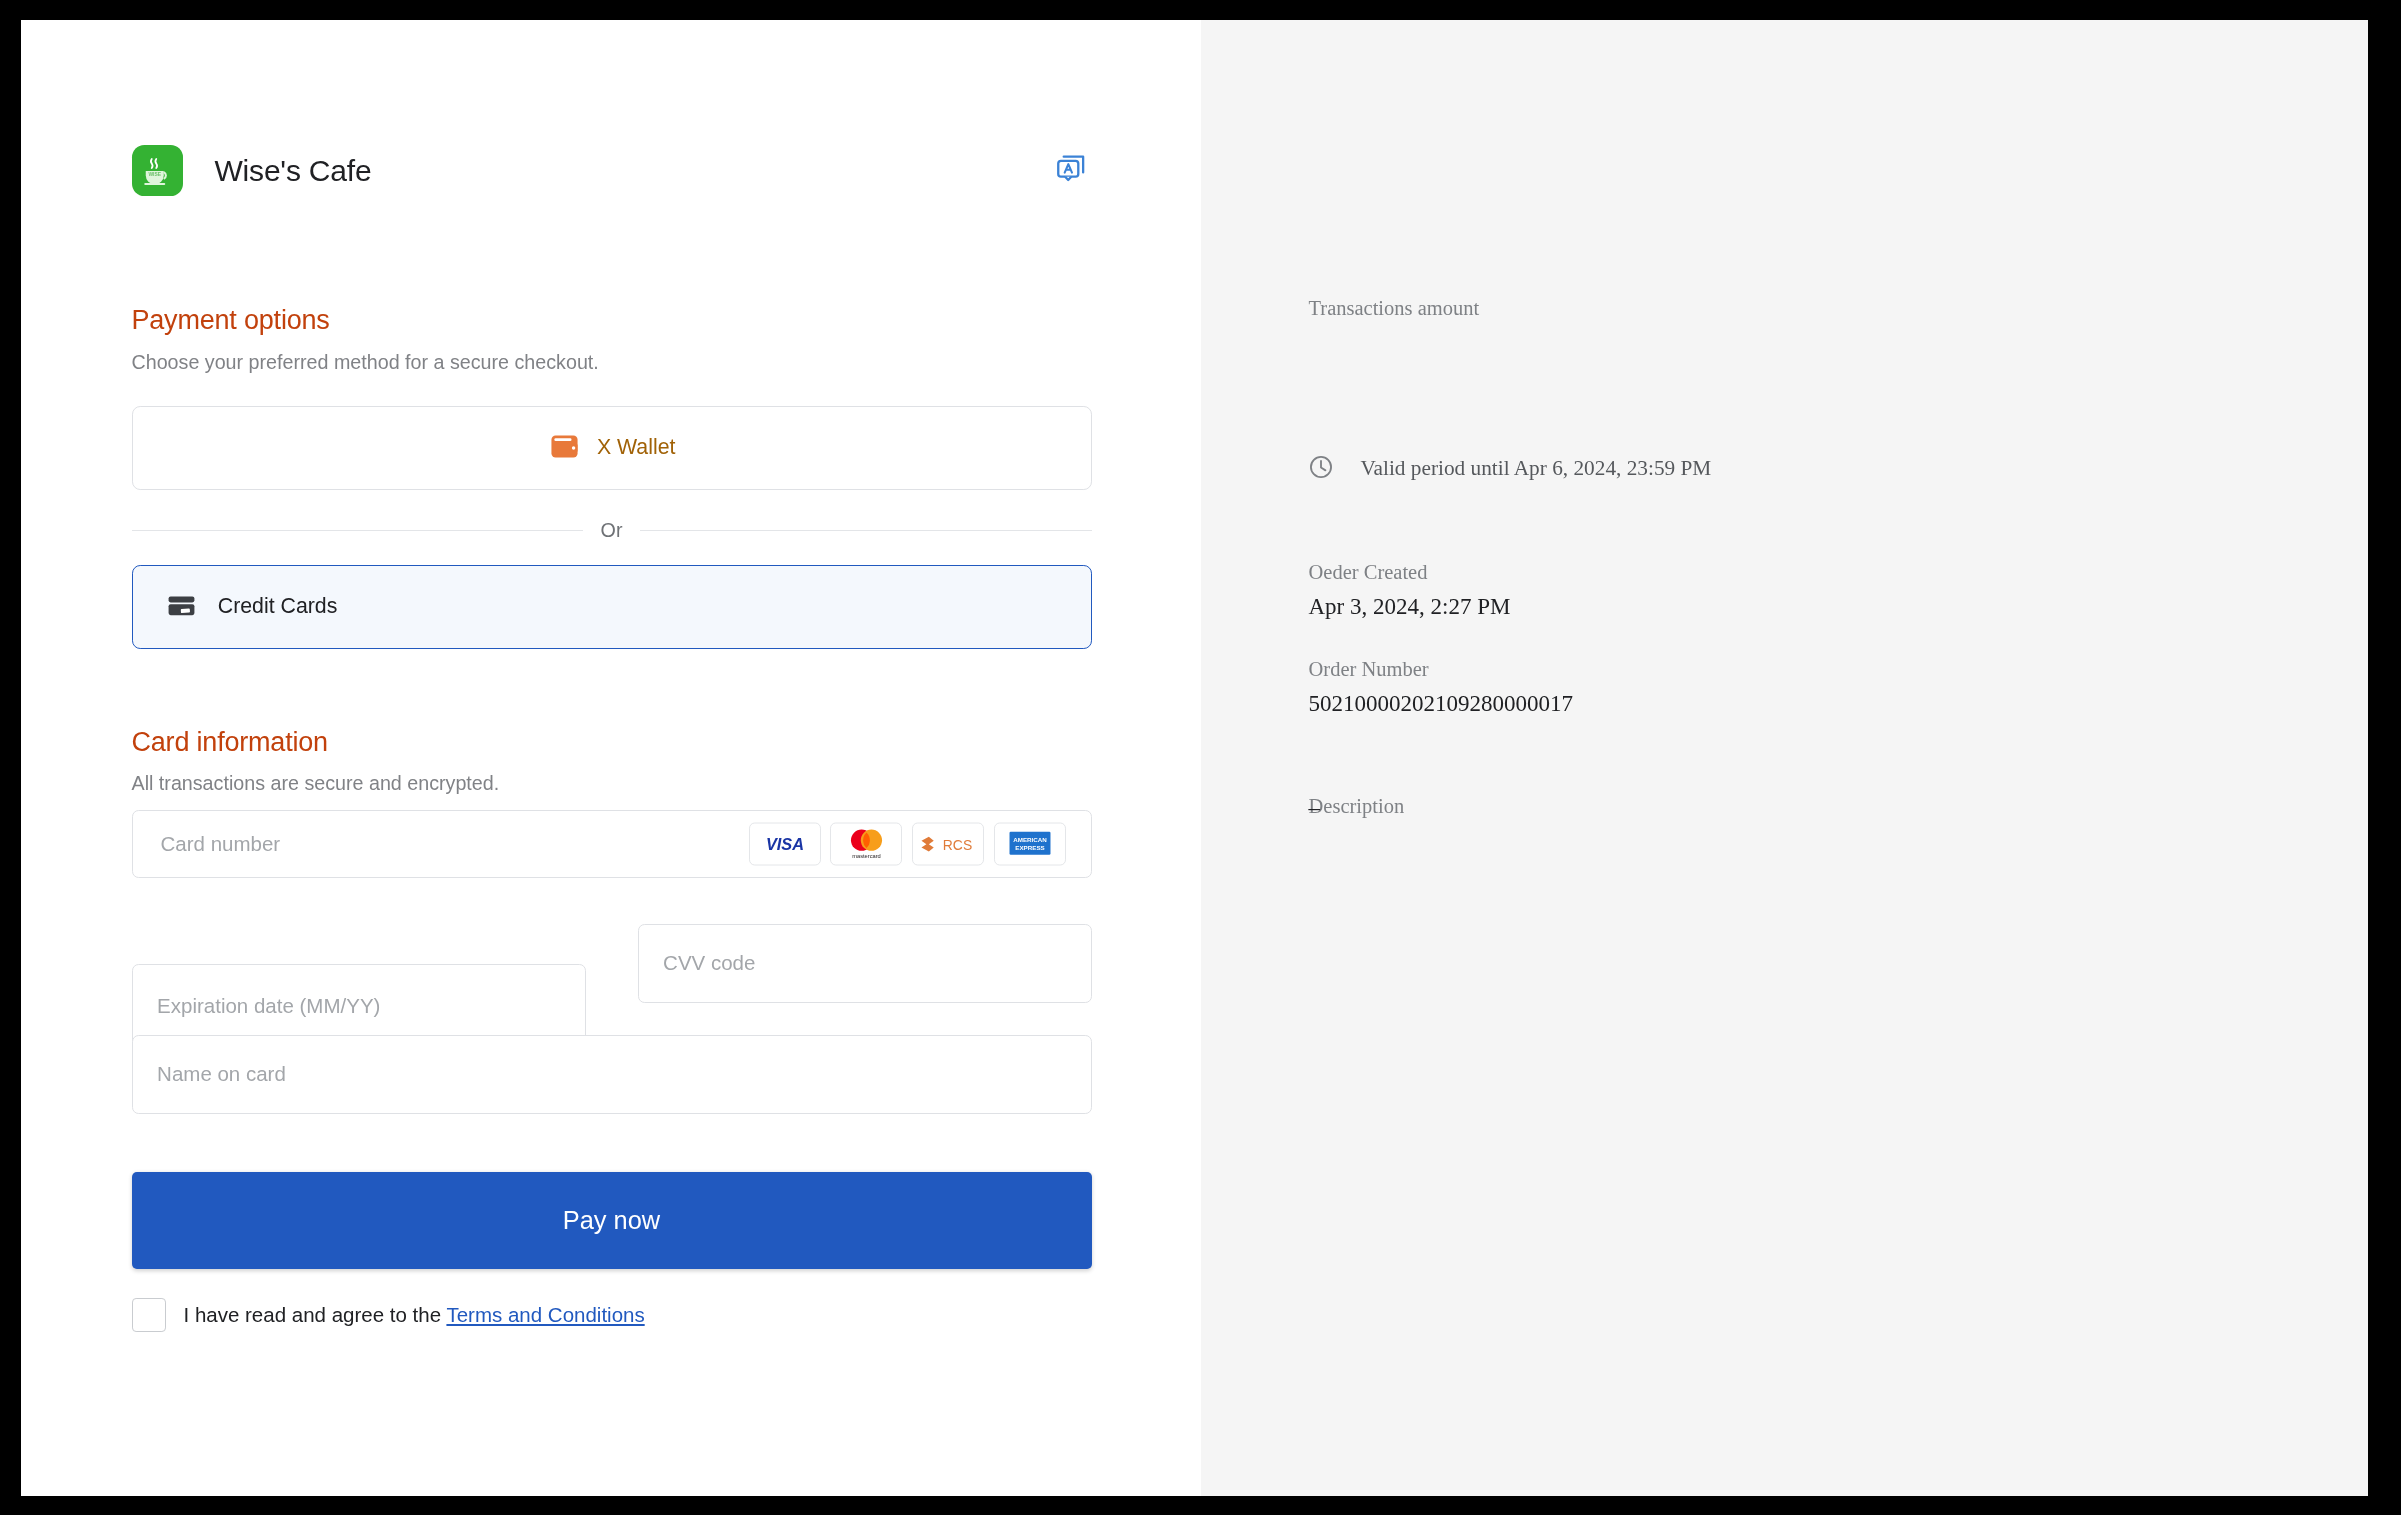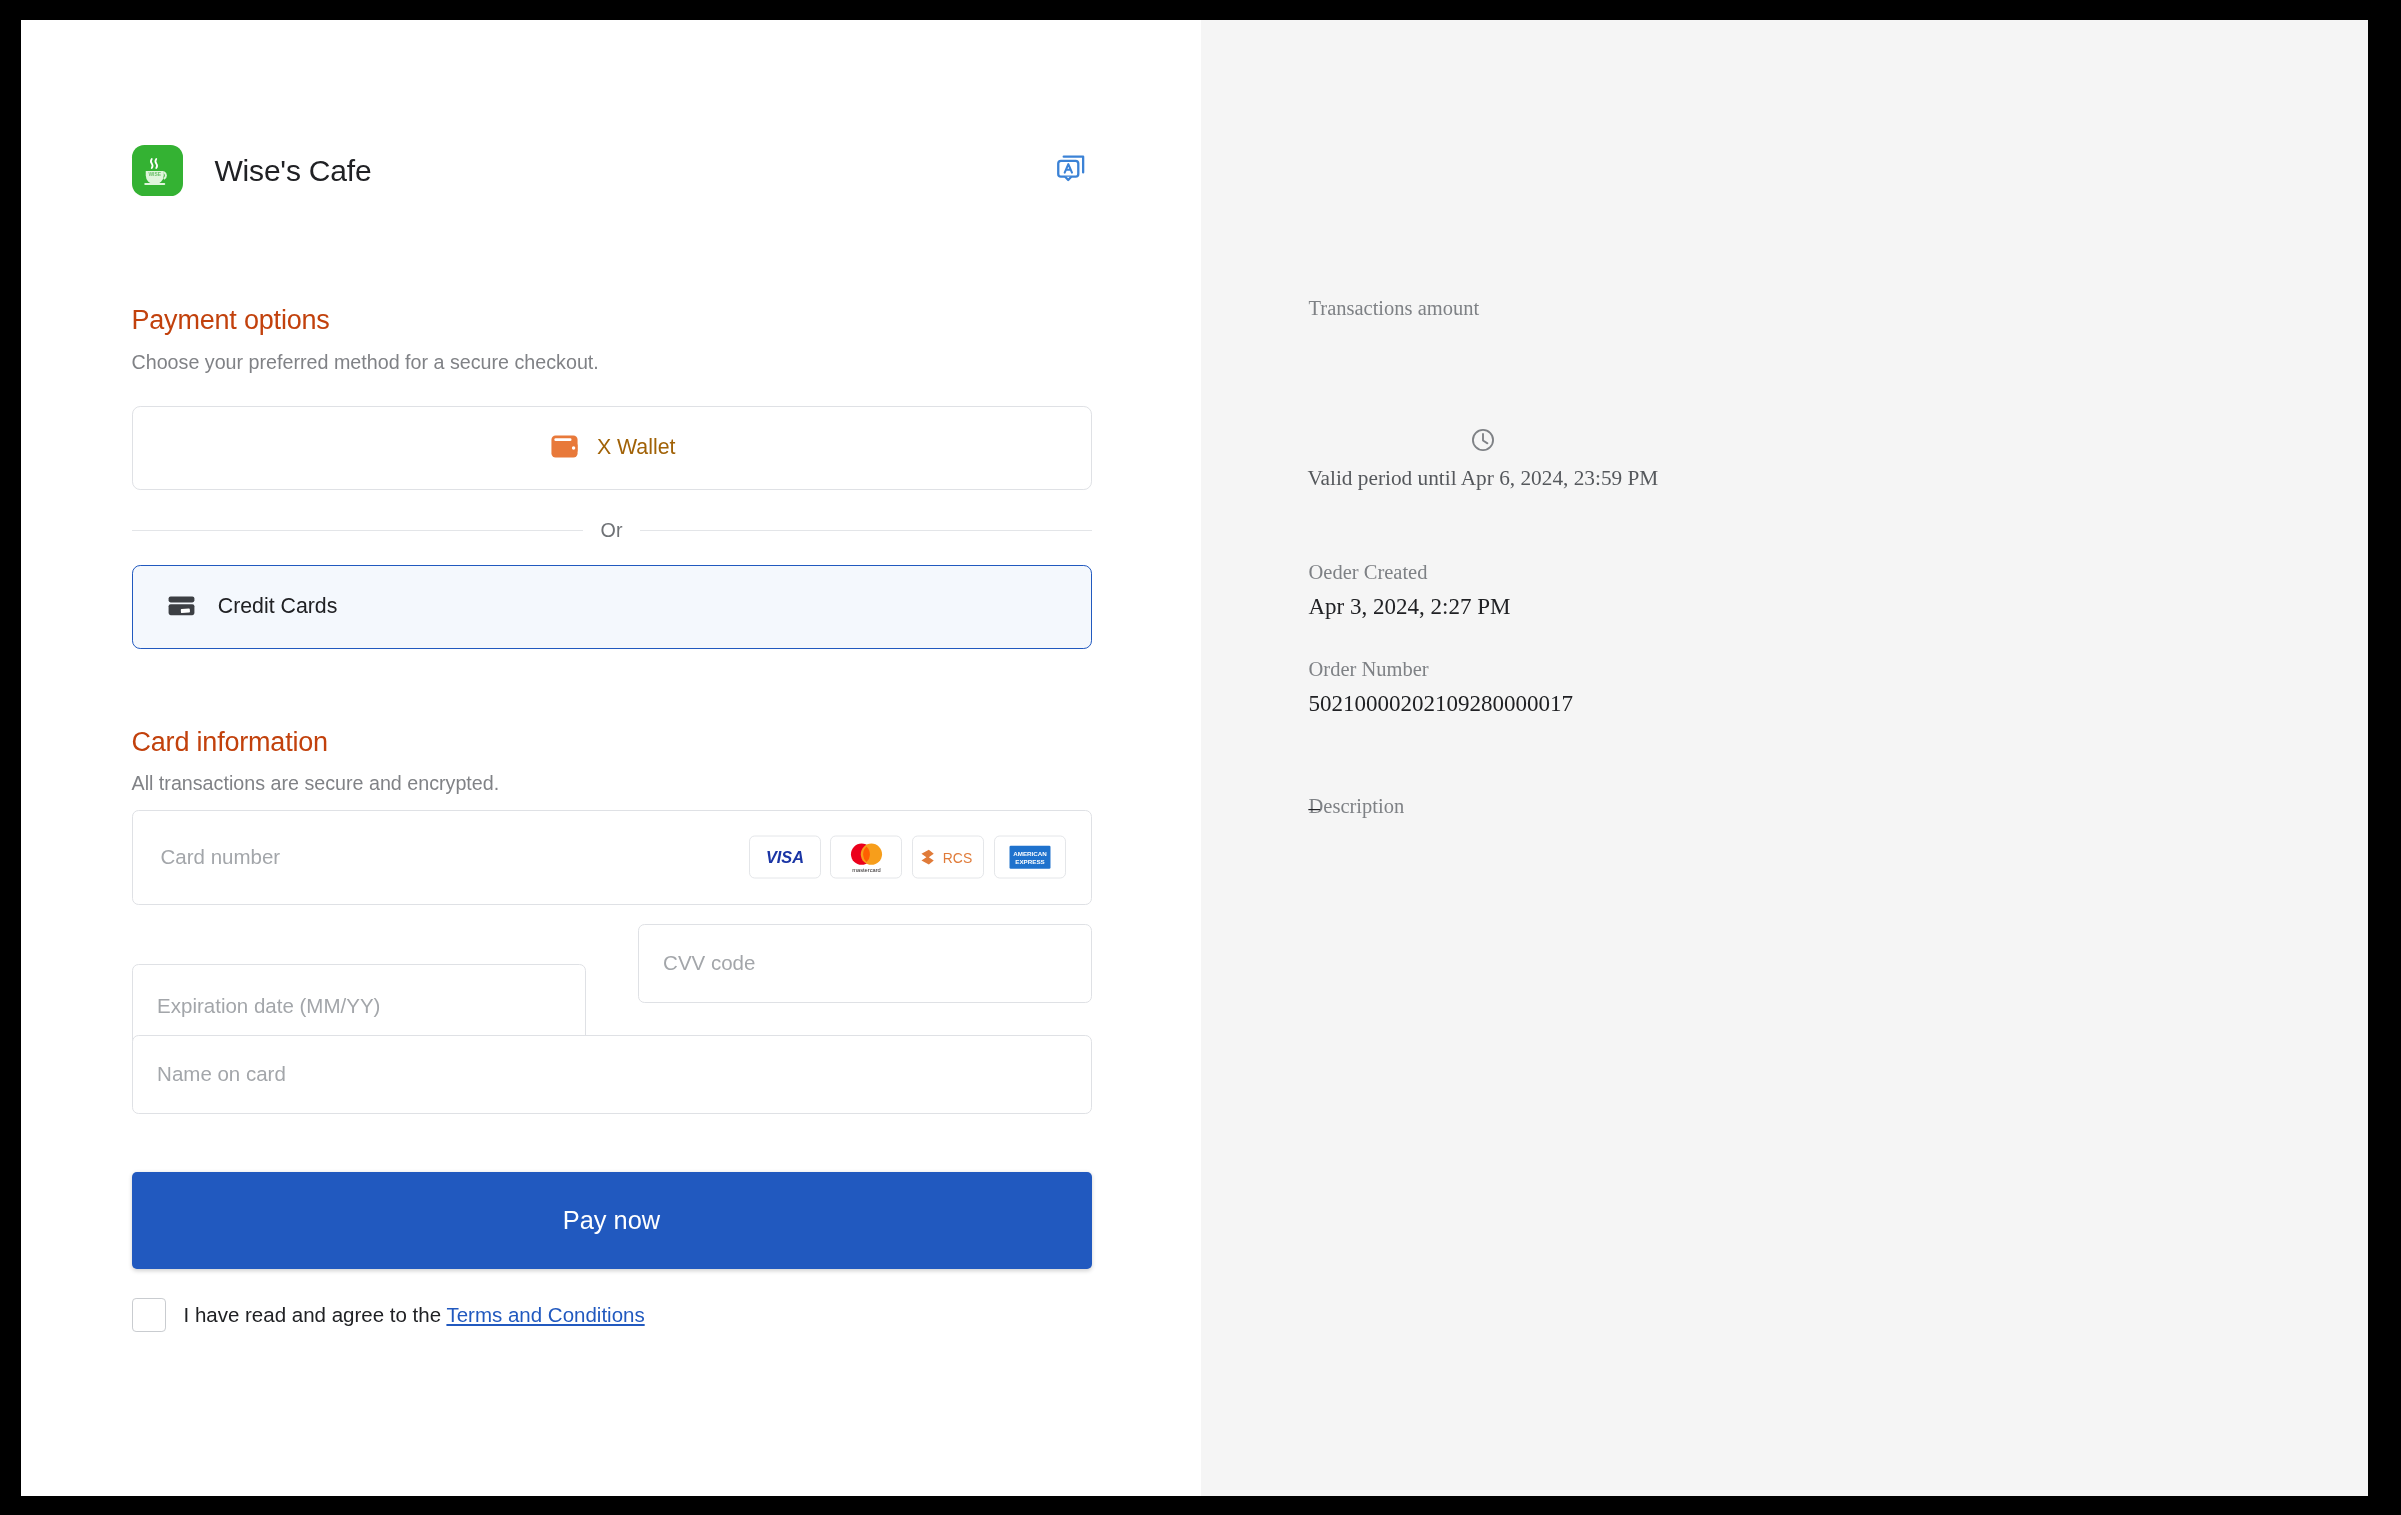--- a/index.html
+++ b/index.html
@@ -174,21 +174,21 @@
     padding: 0 24.6px;
     cursor: text;
   }
   .field .ph {
     font-size: 20.5px;
     color: #a3a6aa;
     white-space: nowrap;
   }
 
   #field-card-number {
-    left: 111px; top: 790px; width: 960px; height: 95px; padding-left: 28px;
+    left: 111px; top: 790px; width: 960px; height: 68px; padding-left: 28px;
   }
   #field-expiry {
     left: 111px; top: 944px; width: 454px; height: 84px;
   }
   #field-cvv {
     left: 617px; top: 904px; width: 454px; height: 79px;
   }
   #field-name {
     left: 111px; top: 1015px; width: 960px; height: 79px;
   }
@@ -292,25 +292,24 @@
     top: 318px;
     font-size: 71px;
     color: #202124;
     letter-spacing: -0.4px;
     white-space: nowrap;
   }
 
   .valid-row {
     position: absolute;
     left: 107px;
-    top: 407px;
-    display: flex;
-    align-items: center;
-    gap: 9px;
-    flex-direction: column;
+    top: 434px;
+    display: flex;
+    align-items: center;
+    gap: 27px;
   }
   .valid-row .v-text {
     font-size: 21.3px;
     color: #55585c;
     white-space: nowrap;
   }
 
   #order-created-label  { top: 541px; }
   #order-created-value  { top: 574px; }
   #order-number-label   { top: 638px; }

